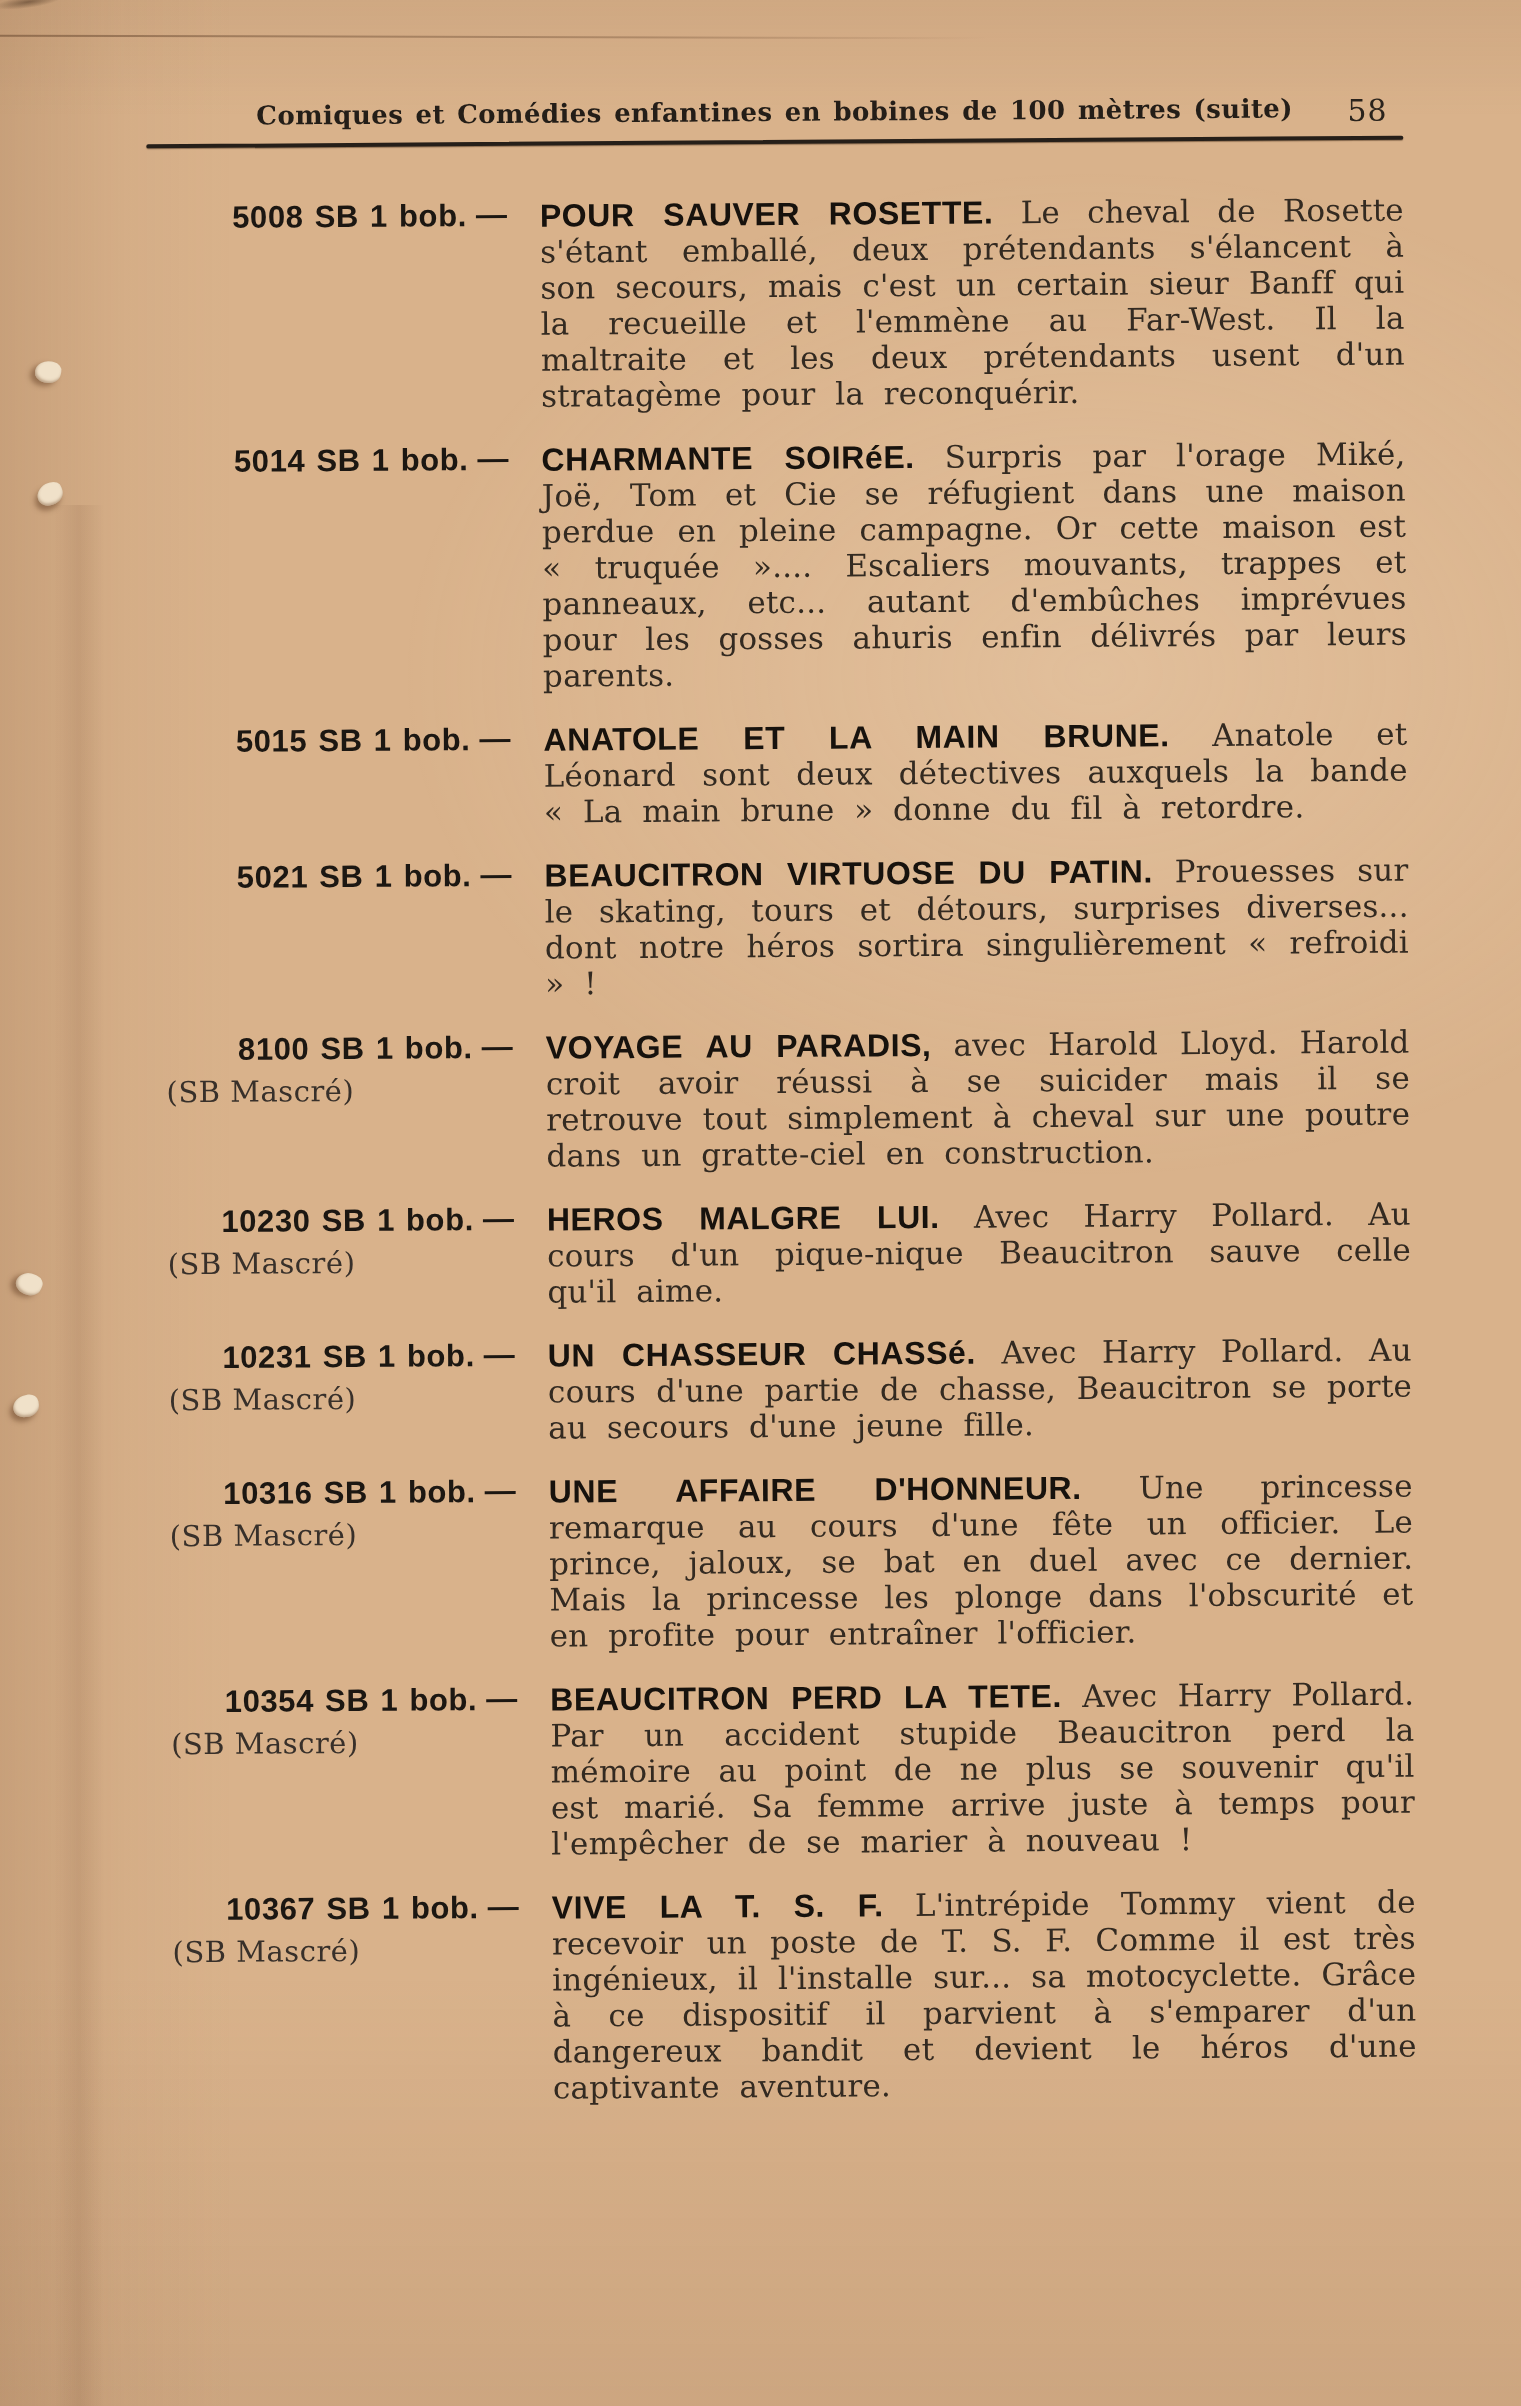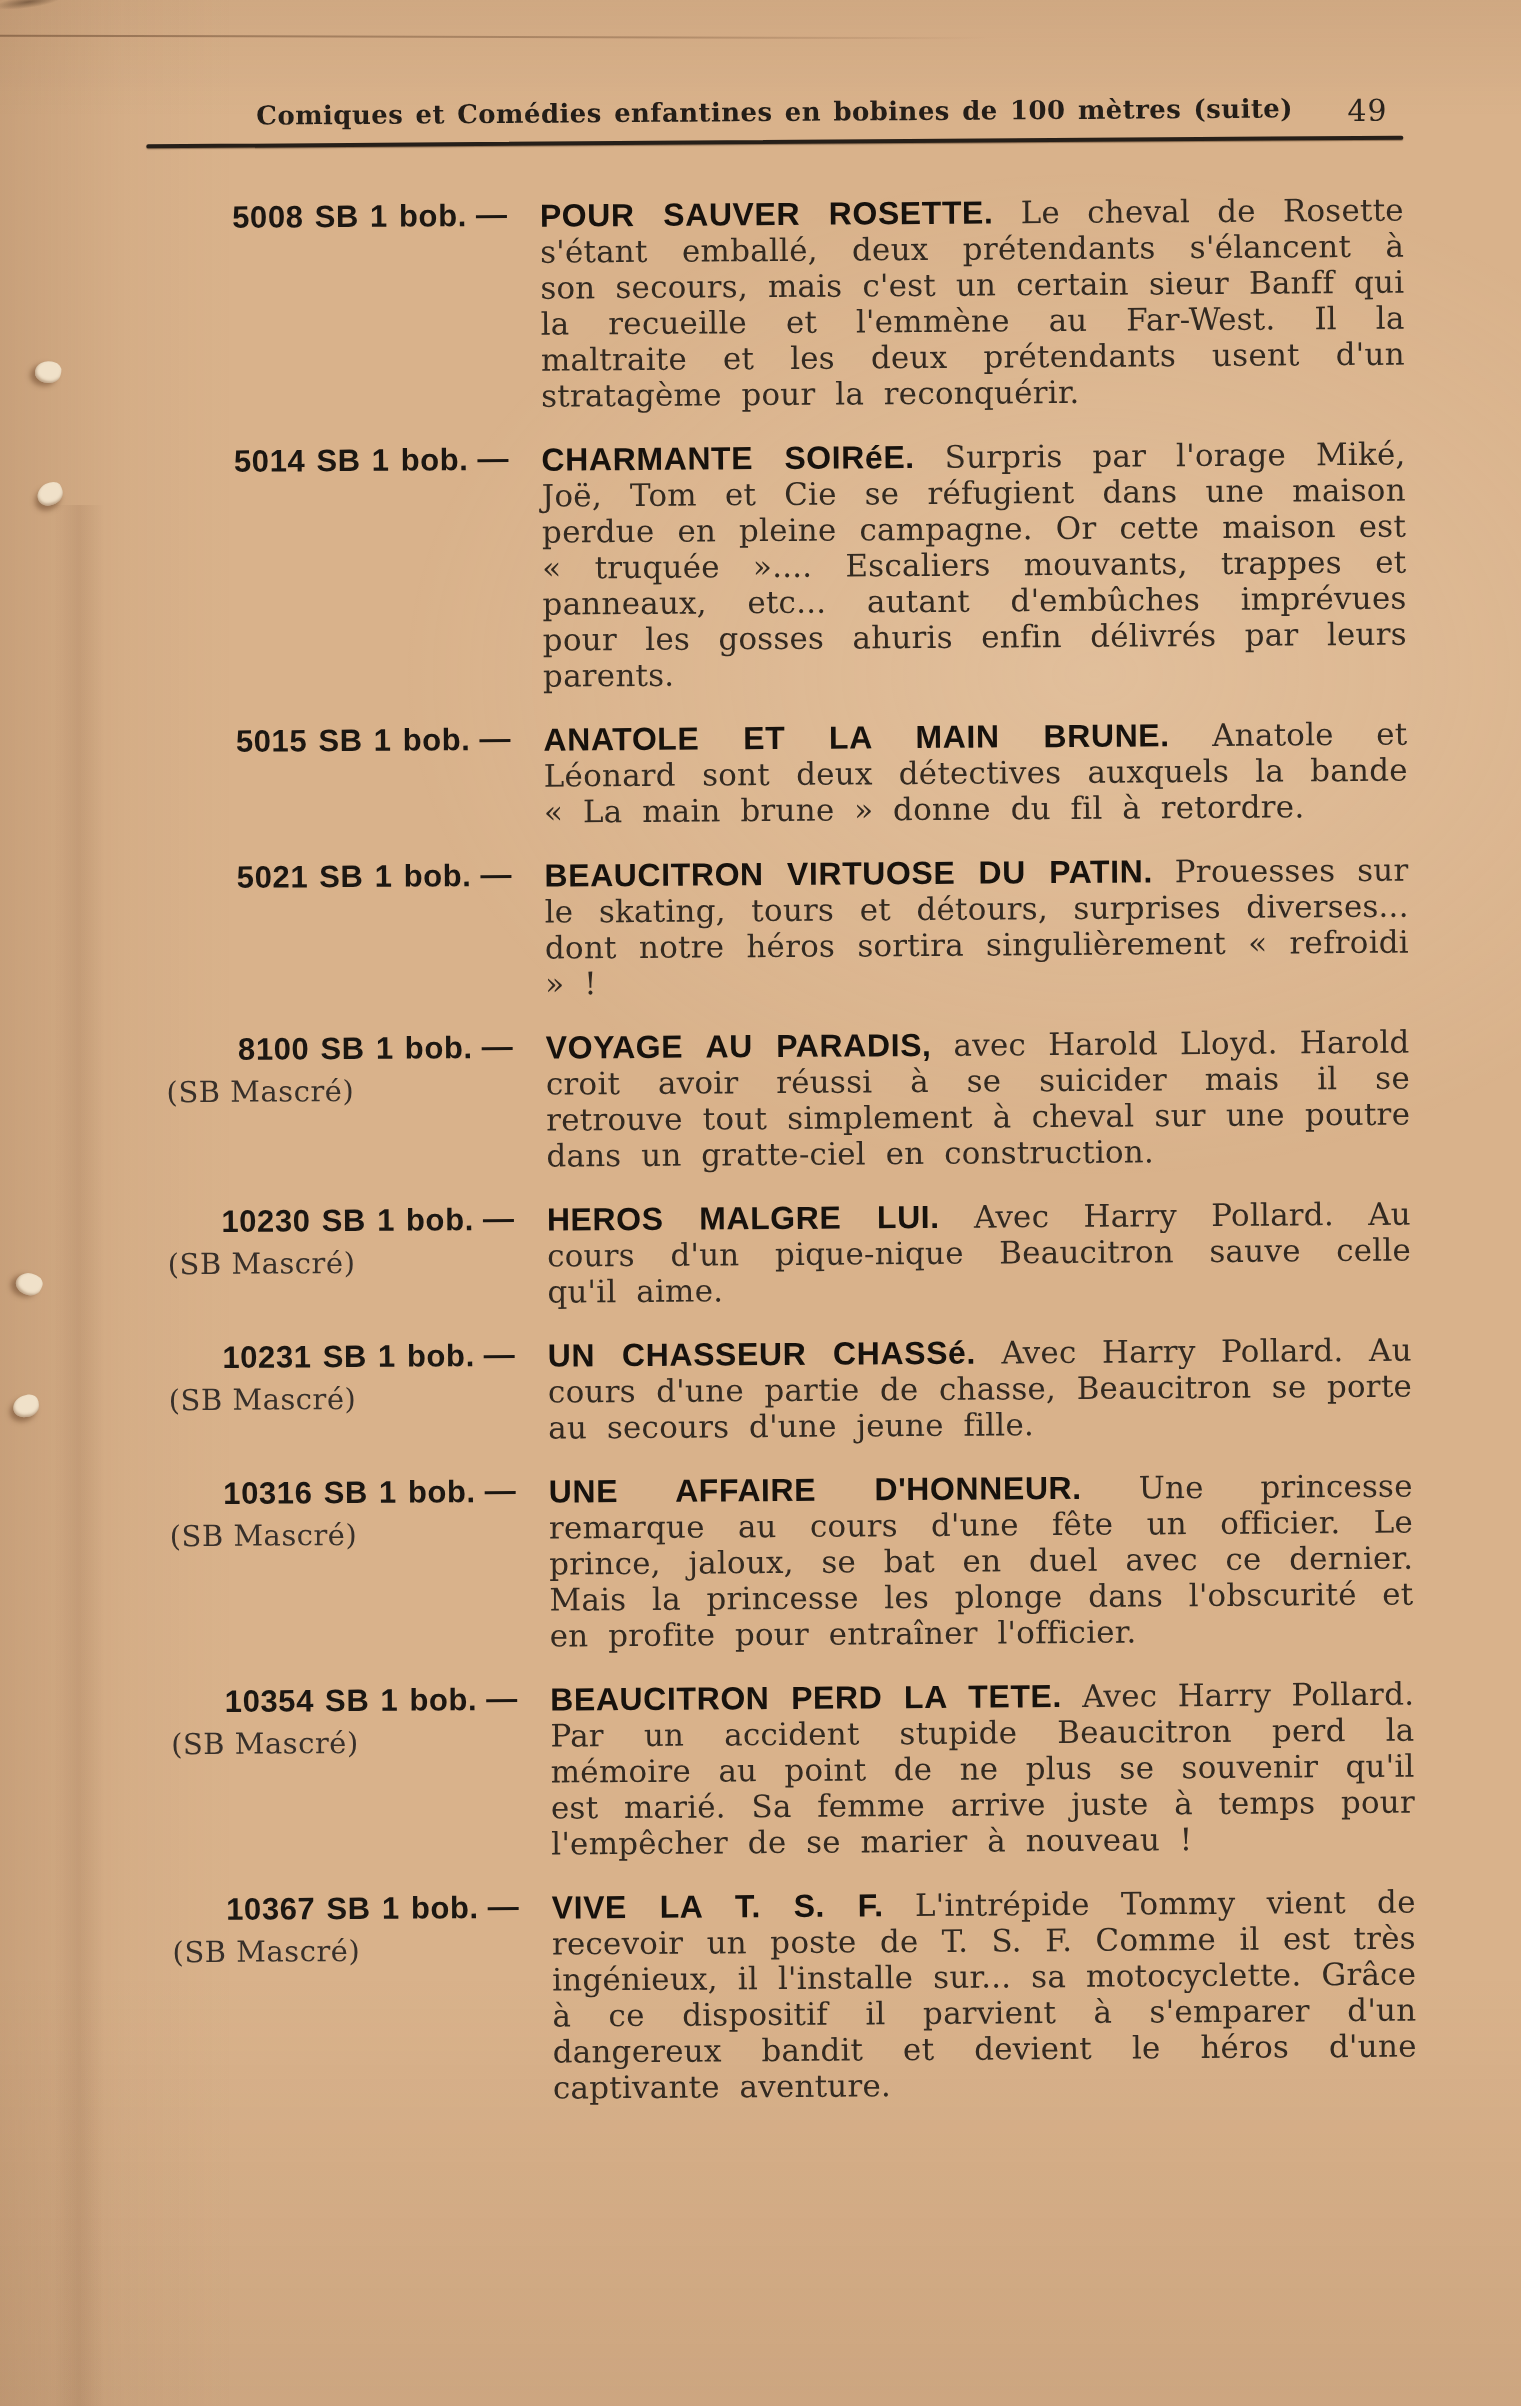--- a/index.html
+++ b/index.html
@@ -87,21 +87,21 @@
 <div class="crease-left"></div>
 <div class="hole hole-1"></div>
 <div class="hole hole-2"></div>
 <div class="hole hole-3"></div>
 <div class="hole hole-4"></div>
 
 <div class="content">
 
   <div class="header">
     <span class="header-title">Comiques et Comédies enfantines en bobines de 100 mètres (suite)</span>
-    <span class="page-number">49</span>
+    <span class="page-number">58</span>
   </div>
 
   <div class="rule"></div>
 
   <div class="entries">
 
     <div class="entry">
       <div class="entry-left">
         <div class="entry-code">5008 SB 1 bob.</div>
 

